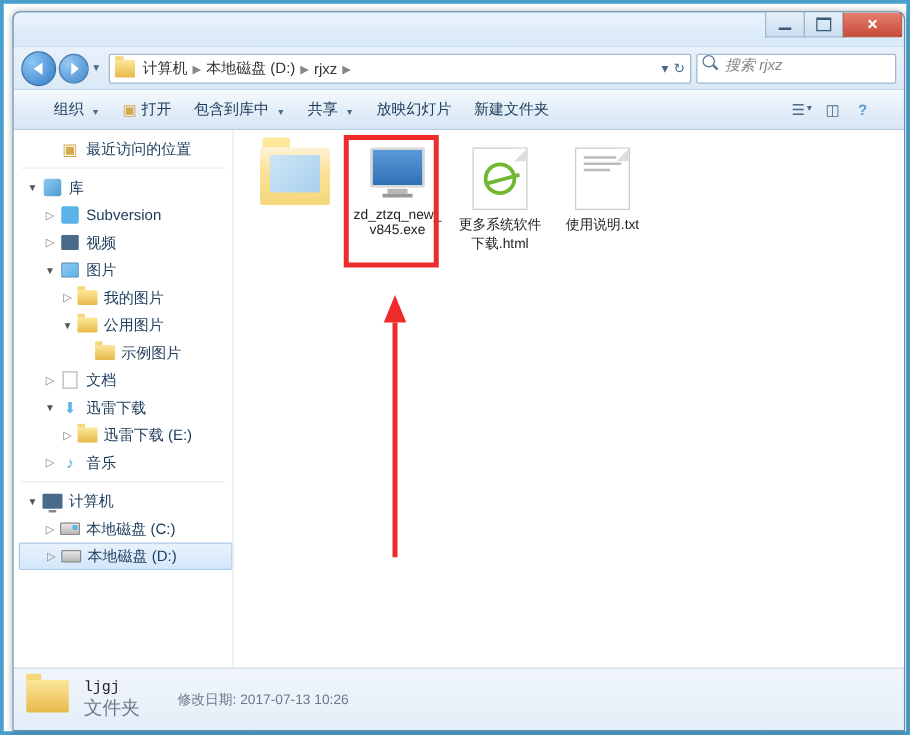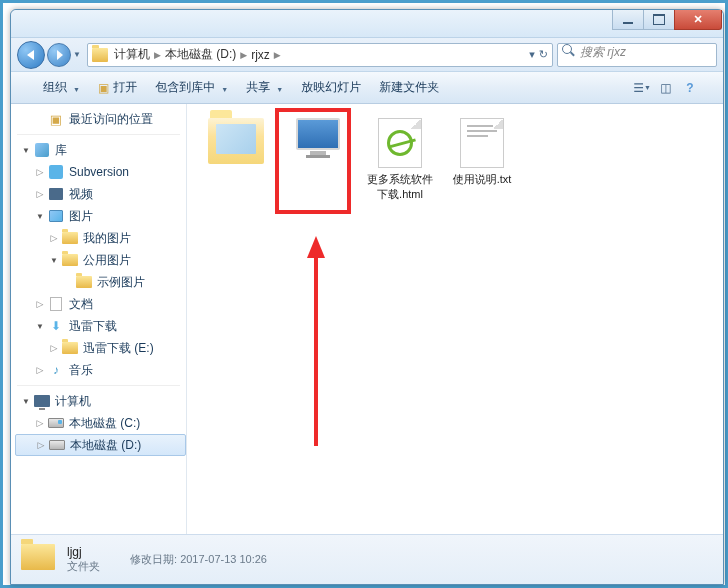--- a/index.html
+++ b/index.html
@@ -100,22 +100,22 @@
 
 .red-box{position:absolute;top:4px;left:88px;width:76px;height:106px;border:4px solid #ee2a2a;pointer-events:none;}
 .red-arrow{position:absolute;top:132px;left:118px;width:22px;height:210px;pointer-events:none;}
 .red-arrow svg{width:100%;height:100%;}
 
 
 .detailsbar { height:50px; background:linear-gradient(to bottom,#f0f5fb,#e4eef8); border-top:1px solid #cddced; display:flex; align-items:center; padding:6px 10px; font-size:12px; color:#1a3a5a; gap:10px; }
 .detailsbar .thumb{width:36px;height:32px;}
 .detailsbar .thumb .ico-folder{width:34px;height:26px;}
 .detailsbar .thumb .ico-folder::before{width:12px;height:5px;top:-5px;}
-.detailsbar .meta .name{color:#222;}
-.detailsbar .meta .sub{color:#6a7a8a;font-size:11px;}
+.detailsbar .meta .name{color:#222;font-family:Liberation Mono, monospace;}
+.detailsbar .meta .sub{color:#6a7a8a;font-size:15px;}
 .detailsbar .right{margin-left:20px;font-size:11px;color:#6a7a8a;}
 
 </style>
 </head>
 <body>
 
 <div class="outer-frame">
 <div class="window">
 
   <div class="titlebar">
@@ -296,20 +296,21 @@
               <div class="inner"></div>
             </div>
         <span></span>
       </div>
       <div class="file-item highlighted">
         <div class="big-exe">
           <div class="monitor"></div>
               <div class="monitor-base"></div>
               <div class="monitor-foot"></div>
         </div>
+        <span>zd_ztzq_new_v845.exe</span>
       </div>
       <div class="file-item">
         <div class="big-html">
               <div class="ie-icon"></div>
             </div>
         <span>更多系统软件下载.html</span>
       </div>
       <div class="file-item">
         <div class="big-txt">
           <div class="txt-lines"></div>

